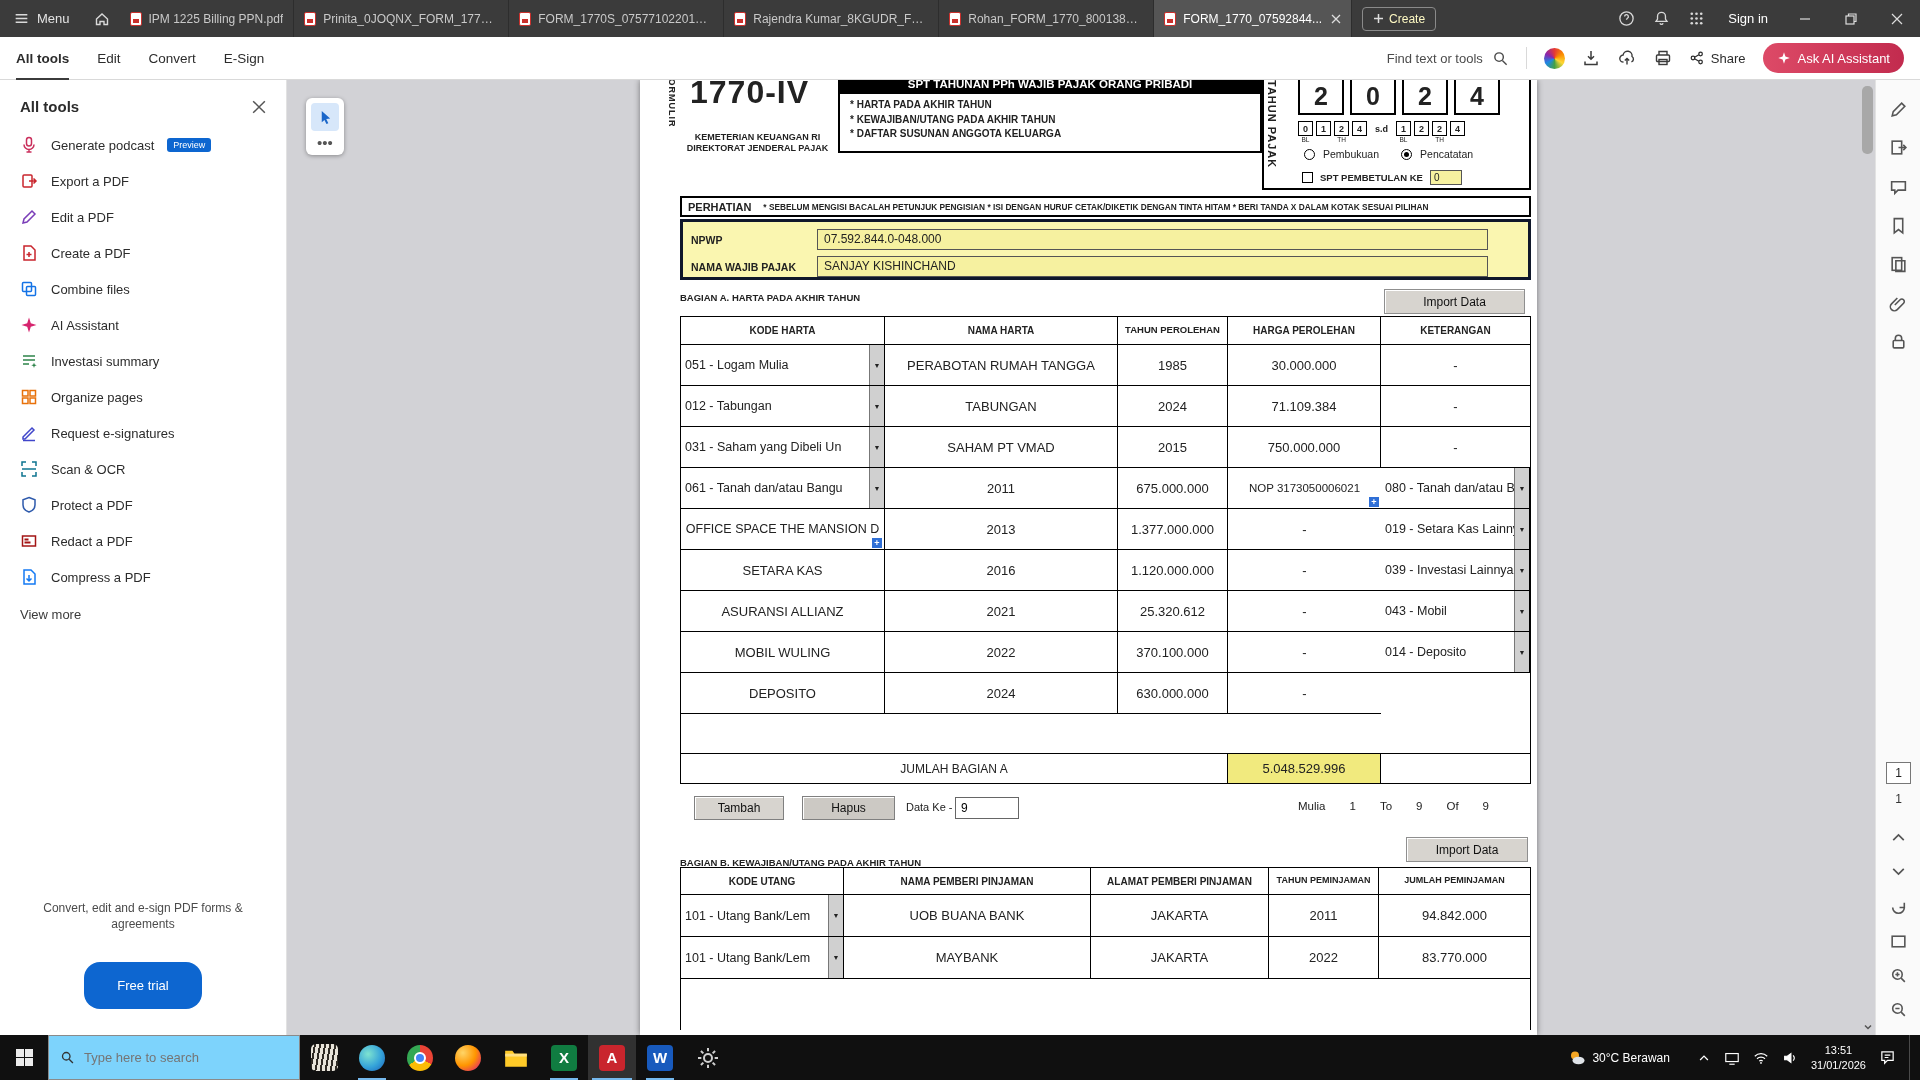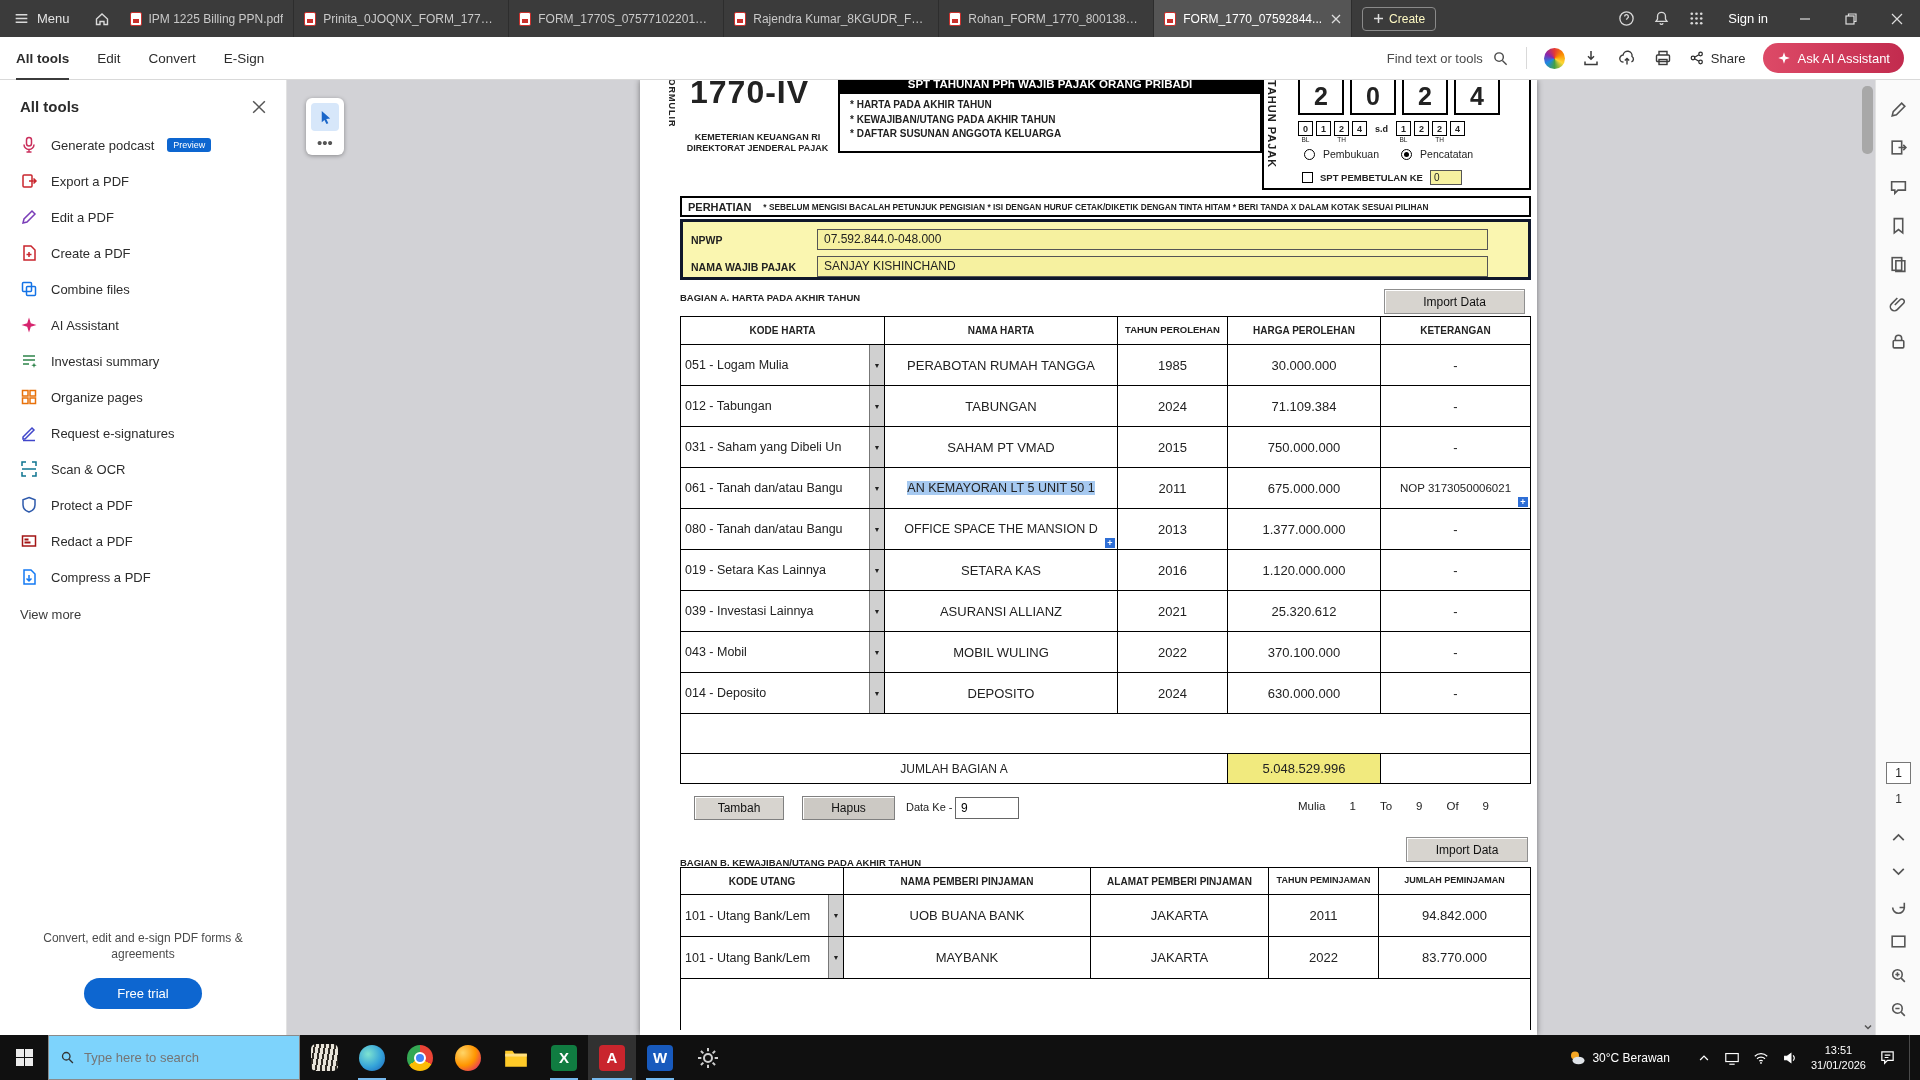--- a/index.html
+++ b/index.html
@@ -34,21 +34,21 @@
 .share{display:flex;align-items:center;gap:6px;font-size:13px;color:#2c2c2c}
 .ai-btn{display:flex;align-items:center;gap:7px;background:linear-gradient(90deg,#dd4a67,#c22b4e);color:#fff;border-radius:16px;height:30px;padding:0 14px;font-size:13px}
 
 .sidebar{position:absolute;left:0;top:80px;width:287px;bottom:45px;background:#fff;border-right:1px solid #e2e2e2;display:flex;flex-direction:column}
 .sb-head{display:flex;justify-content:space-between;align-items:center;padding:18px 20px 12px;font-size:15px;font-weight:bold;color:#2c2c2c}
 .sb-item{display:flex;align-items:center;gap:13px;padding:9px 20px;font-size:13px;color:#2c2c2c}
 .sb-icon{width:18px;height:18px;flex:none}
 .badge{background:#0d66d0;color:#fff;font-size:9px;padding:2px 6px;border-radius:3px}
 .view-more{padding:12px 20px;font-size:13px;color:#3b3b3b}
 .sb-bottom{margin-top:auto;padding:16px 24px 26px;text-align:center;font-size:12px;color:#4b4b4b;line-height:1.35}
-.free-trial{margin:16px auto 0;background:#0d66d0;color:#fff;border-radius:16px;height:31px;width:118px;font-size:13px;display:flex;align-items:center;justify-content:center}
+.free-trial{margin:30px auto 0;background:#0d66d0;color:#fff;border-radius:16px;height:47px;width:118px;font-size:13px;display:flex;align-items:center;justify-content:center}
 
 .main{position:absolute;left:287px;top:80px;right:45px;bottom:45px;background:#d2d2d6;overflow:hidden}
 .float-tools{position:absolute;left:19px;top:18px;width:38px;background:#fff;border-radius:6px;box-shadow:0 1px 4px rgba(0,0,0,.35);padding:5px 0 3px;display:flex;flex-direction:column;align-items:center;gap:3px;z-index:5}
 .ft-sel{width:28px;height:28px;border-radius:4px;background:#d7e7fa;display:flex;align-items:center;justify-content:center}
 .ft-dots{color:#555;font-size:15px;line-height:18px}
 .page{position:absolute;left:353px;top:0;width:897px;height:955px;background:#fff;box-shadow:0 0 6px rgba(0,0,0,.45)}
 .fx{position:absolute}
 .formulir{left:27px;top:-8px;height:68px;writing-mode:vertical-rl;font-size:9px;font-weight:bold;letter-spacing:1px}
 .fnum{left:50px;top:-6px;font-size:32px;font-weight:bold;letter-spacing:1px}
 .ministry{left:40px;top:52px;width:155px;text-align:center;font-size:9px;font-weight:bold;line-height:1.25}
@@ -505,23 +505,20 @@
         </div>
       <div class="td">SAHAM PT VMAD</div>
       <div class="td">2015</div>
       <div class="td">750.000.000</div>
       <div class="td last">-</div>
 
       <div class="td kode">
           <span>061 - Tanah dan/atau Bangu</span>
           <span class="dd">▼</span>
         </div>
-      <div class="td" style="font-size:12.5px">
-          <span class="sel">AN KEMAYORAN LT 5 UNIT 50 1</span>
-        </div>
       <div class="td">2011</div>
       <div class="td">675.000.000</div>
       <div class="td last" style="font-size:11.5px">
           <span>NOP 3173050006021</span>
           <span class="plus">+</span>
         </div>
 
       <div class="td kode">
           <span>080 - Tanah dan/atau Bangu</span>
           <span class="dd">▼</span>

